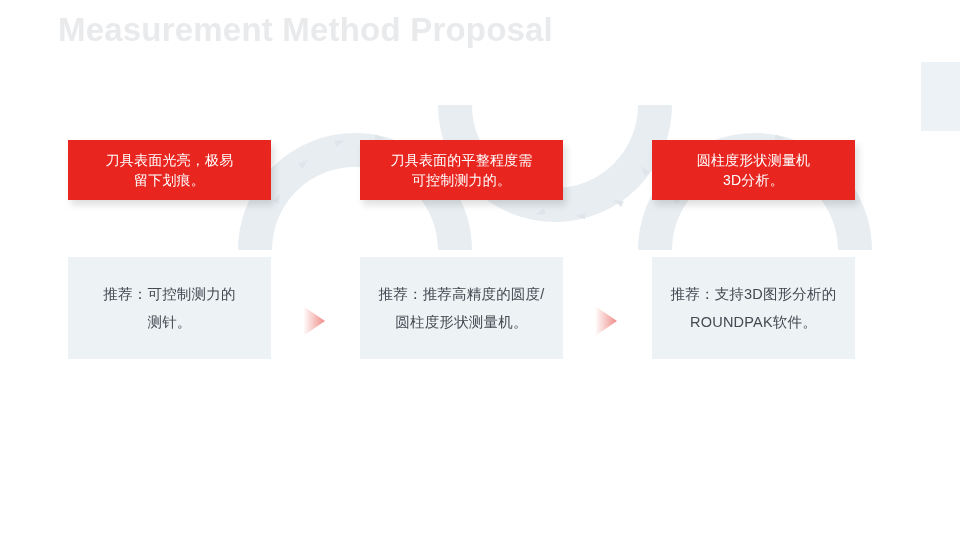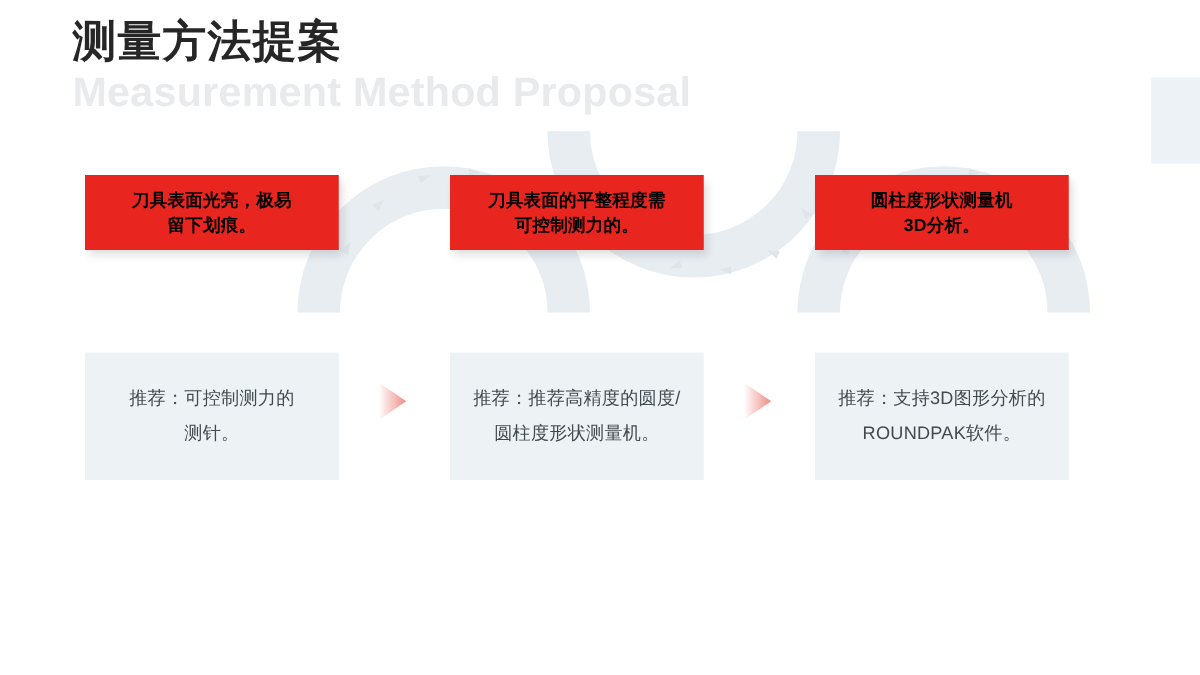--- a/index.html
+++ b/index.html
@@ -84,32 +84,32 @@
     height: 60px;
     background: #e8251f;
     box-shadow: 3px 5px 7px rgba(0,0,0,0.13);
     display: flex;
     align-items: center;
     justify-content: center;
     box-sizing: border-box;
     padding: 0 6px;
   }
   .red-card .txt {
-    color: #000000;
+    color: #ffffff;
     font-size: 14px;
-    font-weight: bold;
+    font-weight: normal;
     line-height: 1.45;
     text-align: center;
     letter-spacing: 0.2px;
     white-space: pre-line;
   }
 
   .blue-card {
     position: absolute;
-    top: 282px;
+    top: 257px;
     width: 203px;
     height: 102px;
     background: #edf2f5;
     display: flex;
     align-items: center;
     justify-content: center;
     box-sizing: border-box;
     padding: 0 4px;
   }
   .blue-card .txt {
@@ -175,21 +175,20 @@
       <use href="#tickmark" transform="translate(740,142) rotate(-20)"></use>
       <use href="#tickmark" transform="translate(780,138) rotate(3)"></use>
       <use href="#tickmark" transform="translate(819,152) rotate(25)"></use>
       <use href="#tickmark" transform="translate(844,182) rotate(52)"></use>
     </g>
   </svg>
 
   <div id="edge-block"></div>
 
   <div id="title-area">
-    <div id="title-cn">测量方法提案</div>
     <div id="title-en">Measurement Method Proposal</div>
   </div>
 
   <div class="col" id="col-0">
     <div class="red-card">
       <div class="txt">刀具表面光亮，极易
 留下划痕。</div>
     </div>
     <div class="blue-card">
       <div class="txt">推荐：可控制测力的

